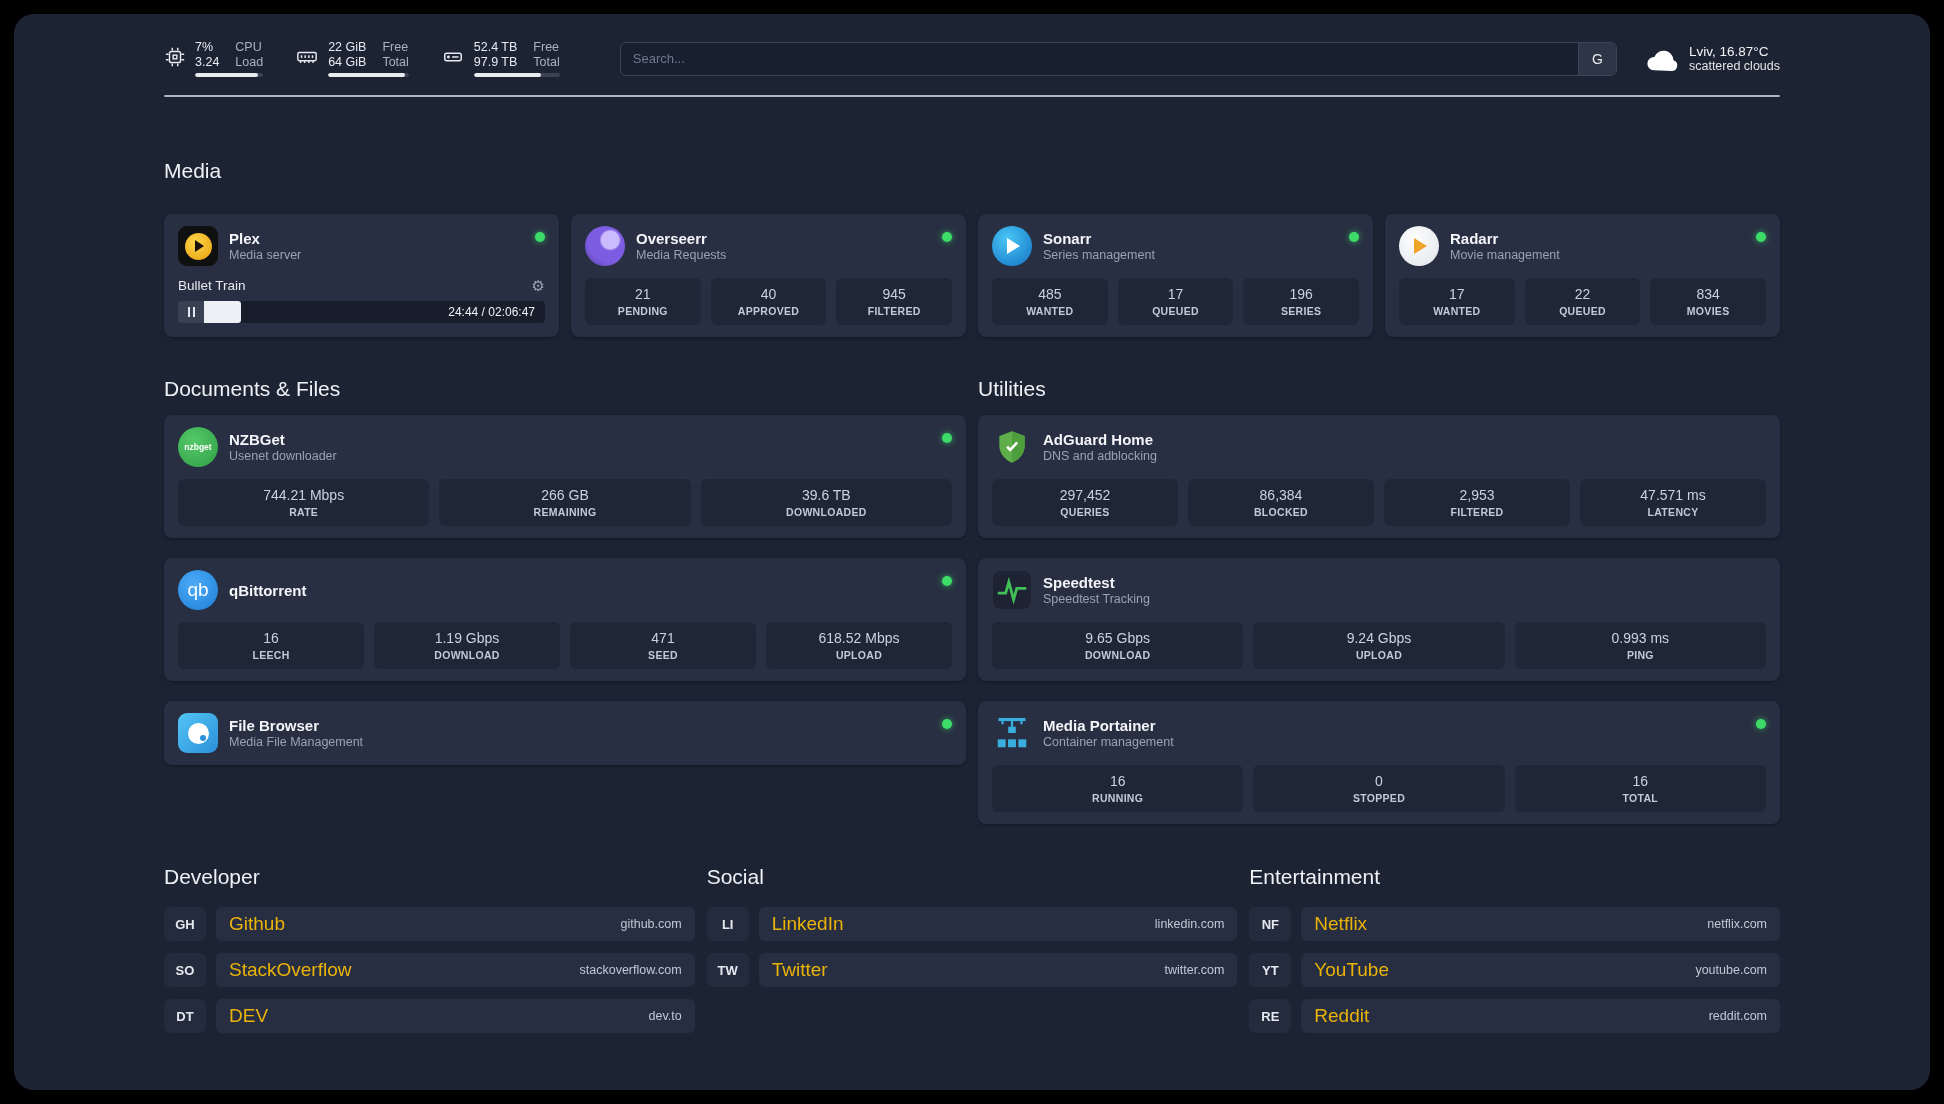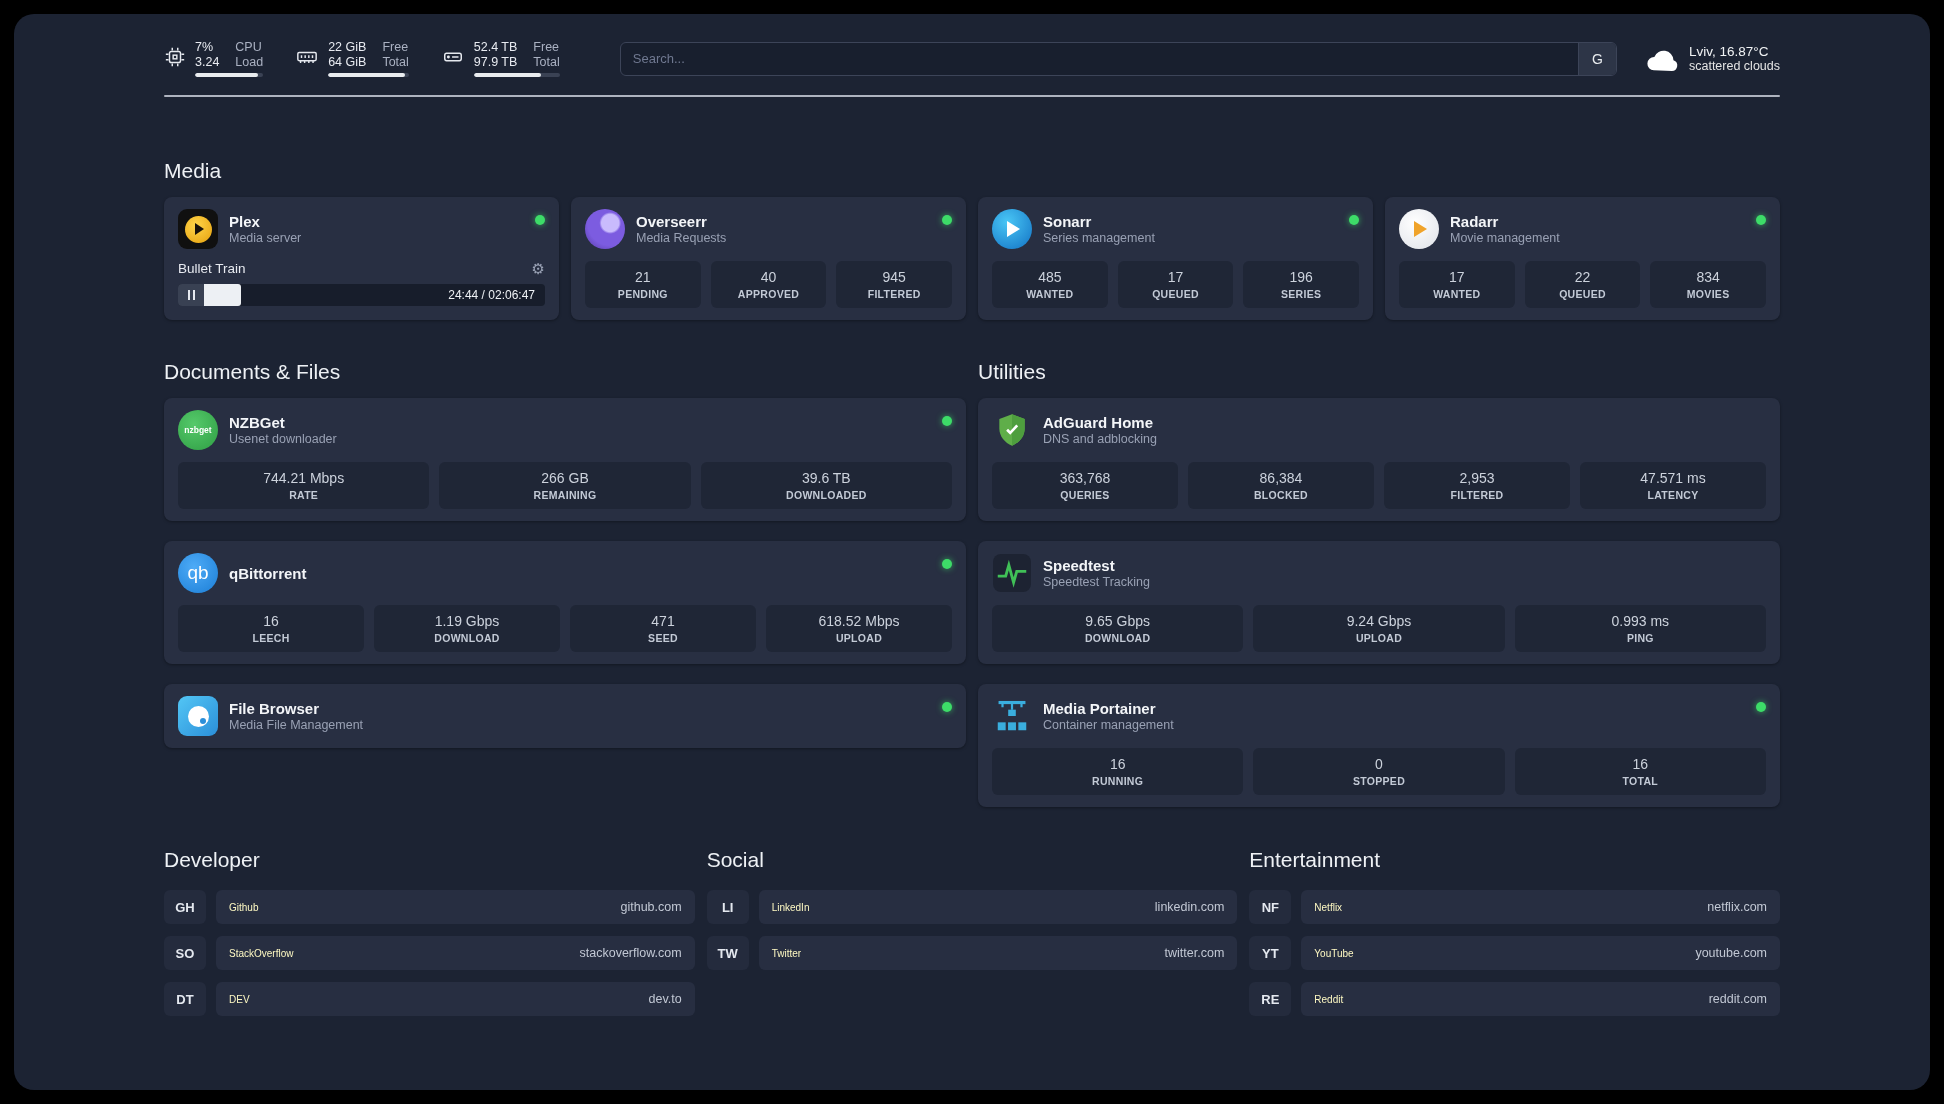--- a/index.html
+++ b/index.html
@@ -30,21 +30,21 @@
   .weather { display:flex; align-items:center; gap:10px; }
   .weather-lines { display:flex; flex-direction:column; }
   .weather-loc { font-size:13.5px; color:#f1f3f5; }
   .weather-cond { font-size:12.5px; color:#e5e5e5; }
 
   .divider { margin-top:18px; height:2px; background:#aeb3bf; border-radius:1px; }
 
   
   .section-title { font-size:21px; font-weight:500; color:#eef1f5; }
   .media-section { margin-top:62px; }
-  .media-row { margin-top:14px; display:grid; grid-template-columns:repeat(4,1fr); gap:12px; }
+  .media-row { margin-top:31px; display:grid; grid-template-columns:repeat(4,1fr); gap:12px; }
 
   .card { background:#282f42; border-radius:8px; padding:12px 14px;
     box-shadow:0 1px 3px rgba(0,0,0,.35); }
   .card-head { display:flex; align-items:center; gap:11px; cursor:pointer; }
   .app-text { flex:1; min-width:0; }
   .app-name { font-size:15px; font-weight:600; color:#f3f5f8; }
   .app-sub { font-size:12.5px; color:#99a1b4; margin-top:1px; }
   .dot { width:10px; height:10px; border-radius:50%; background:#3ddc68;
     box-shadow:0 0 6px rgba(61,220,104,.7); flex:none; align-self:flex-start; margin-top:6px; }
 
@@ -97,21 +97,21 @@
   .adguard-icon svg, .speedtest-icon svg, .portainer-icon svg { display:block; }
 
   
   .bookmarks { margin-top:21px; display:grid; grid-template-columns:1fr 1fr 1fr; gap:12px; }
   .bm-col .section-title { margin-bottom:18px; }
   .bm-row { display:flex; align-items:stretch; gap:10px; margin-bottom:12px; height:34px; }
   .bm-abbr { width:42px; background:#242b3d; border-radius:6px; display:flex; align-items:center; justify-content:center;
     font-size:13px; font-weight:700; color:#e4e8ef; flex:none; }
   .bm-pill { flex:1; background:#272e41; border-radius:6px; display:flex; align-items:center;
     justify-content:space-between; padding:0 13px; cursor:pointer; }
-  .bm-name { font-size:10px; color:#fef9c3; }
+  .bm-name { font-size:19px; color:#eab308; }
   .bm-url { font-size:12.5px; color:#c2c8d4; }
 </style>
 </head>
 <body>
 
 <div class="screen">
 <div class="content">
 
   <div class="topbar">
 
@@ -391,21 +391,21 @@
               <path d="M10.9 15l-2.6-2.6 1.2-1.2 1.4 1.4 3.8-4 1.2 1.1z" fill="#fff"></path>
             </svg>
           </span>
           <div class="app-text">
             <div class="app-name">AdGuard Home</div>
             <div class="app-sub">DNS and adblocking</div>
           </div>
         </div>
         <div class="stats cols-4">
           <div class="stat">
-            <div class="stat-value">363,768</div>
+            <div class="stat-value">297,452</div>
             <div class="stat-label">QUERIES</div>
           </div>
           <div class="stat">
             <div class="stat-value">86,384</div>
             <div class="stat-label">BLOCKED</div>
           </div>
           <div class="stat">
             <div class="stat-value">2,953</div>
             <div class="stat-label">FILTERED</div>
           </div>

